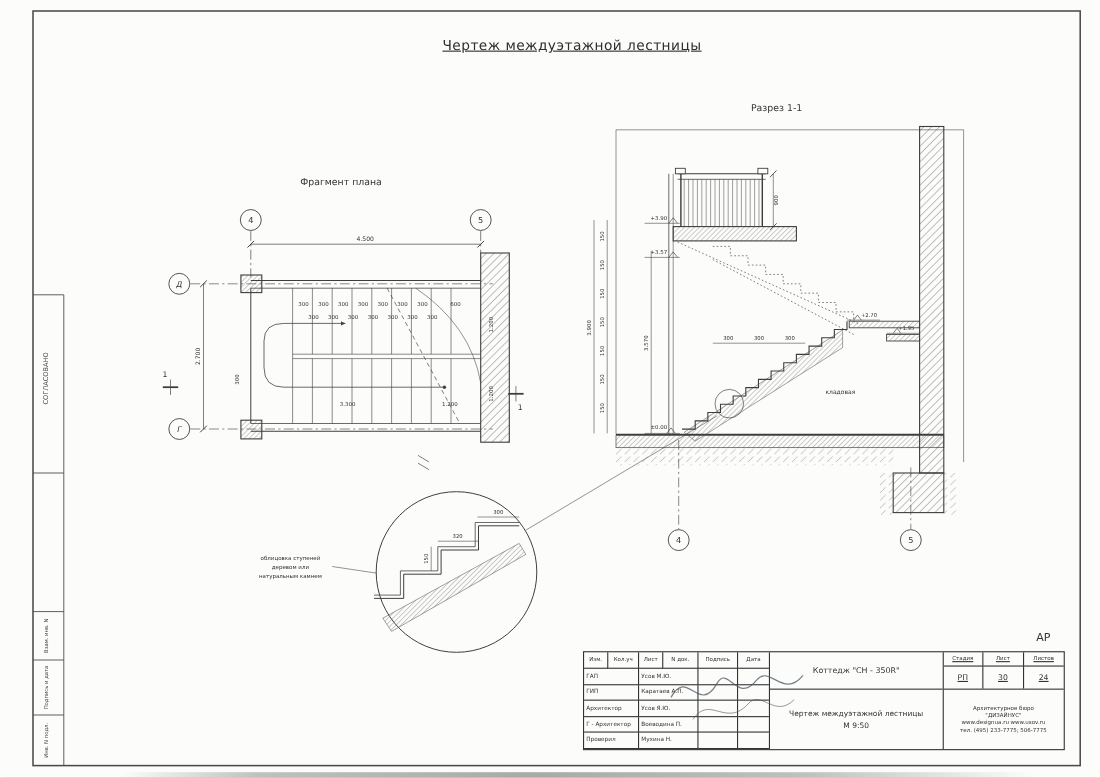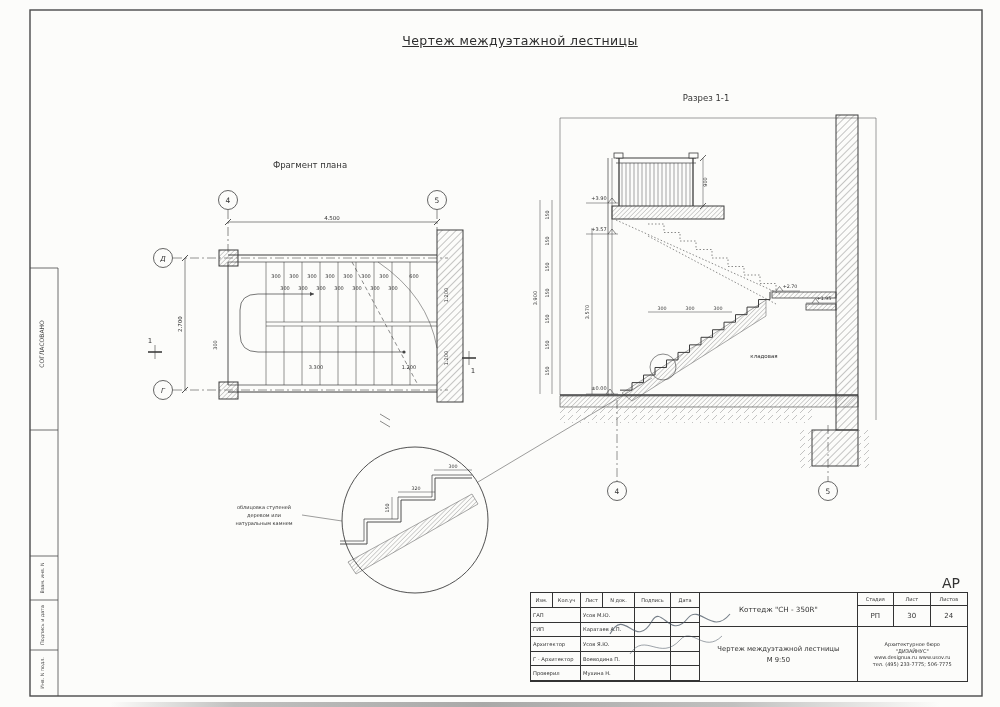--- a/index.html
+++ b/index.html
@@ -1,36 +1,36 @@
 <!DOCTYPE html>
 <html><head>
 <meta charset="utf-8">
 <style>
   html,body{margin:0;padding:0;background:#d9d9d5;font-family:"DejaVu Sans",sans-serif;}
   .page{position:relative;width:1000px;height:707px;margin:0 auto;background:#fcfcfa;overflow:hidden;box-shadow:0 0 8px rgba(0,0,0,.4);color:#333;}
   svg{position:absolute;left:0;top:0;}
   .main-title{position:absolute;left:60px;right:20px;top:33px;text-align:center;font-size:12.5px;letter-spacing:.4px;color:#2e2e2e;}
   .main-title span{text-decoration:underline;}
-  .ar-code{position:absolute;left:942px;top:575px;font-size:14px;color:#333;}
+  .ar-code{position:absolute;left:942px;top:575px;font-size:10px;color:#333;}
   
   .tb{position:absolute;left:530px;top:592px;width:438px;height:90px;border:1.6px solid #333;display:flex;box-sizing:border-box;background:transparent;}
   .tb *{box-sizing:border-box;}
   .tb-left{width:170px;border-right:1.4px solid #333;display:flex;flex-direction:column;}
   .tb-lh{display:grid;grid-template-columns:22px 28px 22px 32px 36px 28px;height:15px;}
   .tb-lh div{border-right:.8px solid #333;border-bottom:.8px solid #333;font-size:5px;display:flex;align-items:center;justify-content:center;overflow:hidden;}
   .tb-rows{flex:1;display:grid;grid-template-rows:repeat(5,1fr);}
   .tb-row{display:grid;grid-template-columns:50px 54px 36px 28px;}
   .tb-row div{border-right:.8px solid #333;border-bottom:.8px solid #333;font-size:5.2px;display:flex;align-items:center;padding-left:2px;overflow:hidden;white-space:nowrap;}
   .tb-row div:last-child,.tb-lh div:last-child{border-right:none;}
   .tb-mid{width:158px;border-right:1.4px solid #333;display:flex;flex-direction:column;}
   .tb-project{height:34px;border-bottom:1.2px solid #333;display:flex;align-items:center;justify-content:center;font-size:7.2px;}
   .tb-drawing{flex:1;display:flex;flex-direction:column;align-items:center;justify-content:center;font-size:6.8px;gap:3px;text-align:center;}
   .tb-right{width:110px;display:flex;flex-direction:column;}
   .tb-rt{height:34px;border-bottom:1.2px solid #333;display:grid;grid-template-columns:1fr 1fr 1fr;grid-template-rows:13px 1fr;}
-  .tb-rt div{border-right:.8px solid #333;display:flex;align-items:center;justify-content:center;}
+  .tb-rt div{border-right:.8px solid #333;display:flex;align-items:center;justify-content:center;text-decoration:underline;}
   .tb-rt div:nth-child(3n){border-right:none;}
   .tb-rt .lab{font-size:5px;border-bottom:.8px solid #333;}
   .tb-rt .val{font-size:7px;}
   .tb-rb{flex:1;display:flex;flex-direction:column;align-items:center;justify-content:center;font-size:5px;line-height:1.3;text-align:center;}
   .scan-bar{position:absolute;bottom:0;left:110px;right:60px;height:5px;opacity:.45;background:linear-gradient(to right,transparent,#777 15%,#444 45%,#777 75%,transparent);}
 </style>
 </head>
 <body>
 
 <div class="page">

